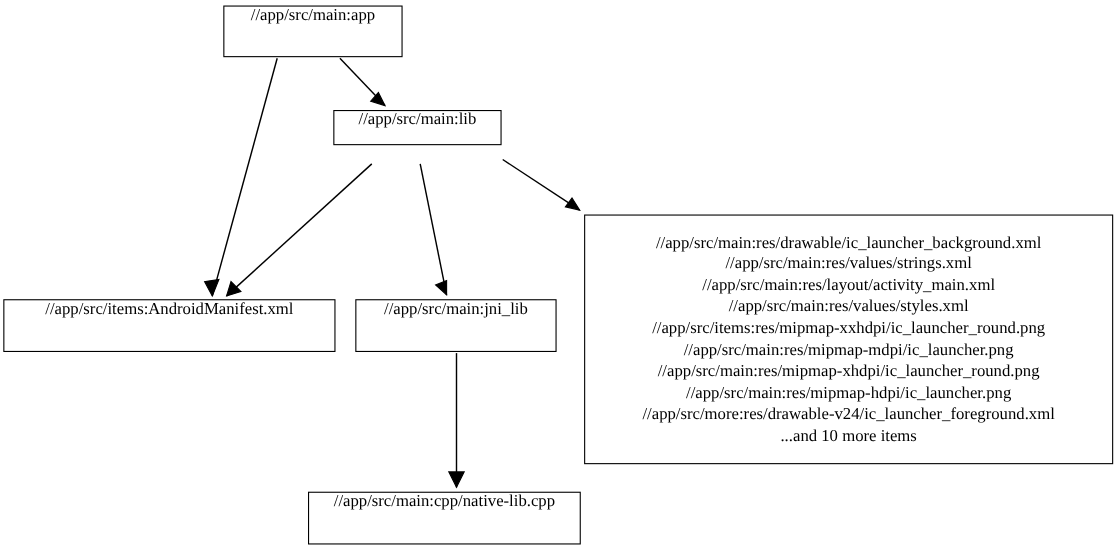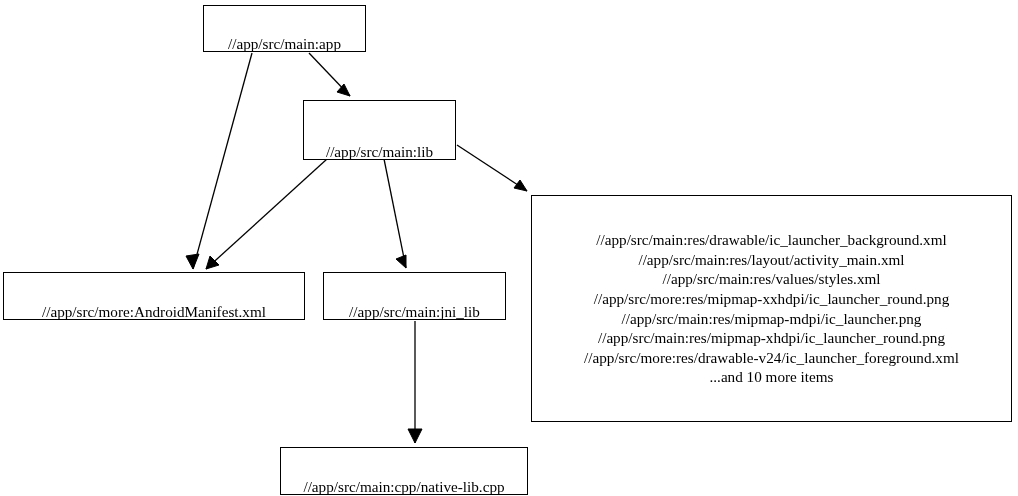--- a/index.html
+++ b/index.html
@@ -30,21 +30,21 @@
     width: 1018px;
     height: 496px;
     pointer-events: none;
   }
   .node {
     position: absolute;
     box-sizing: border-box;
     border: 1px solid #000000;
     background: #ffffff;
     display: flex;
-    align-items: flex-end;
+    align-items: flex-start;
     justify-content: center;
     text-align: center;
     font-size: 15.2px;
     line-height: 1.0;
     white-space: nowrap;
   }
   .node-label {
     display: block;
     width: 100%;
     text-align: center;
@@ -85,40 +85,42 @@
         <path d="M 527,191 L 514,188 L 520,180 Z" fill="#000000" stroke="#000000" stroke-width="1"></path>
         <path d="M 415,321 L 415,443" stroke="#000000" stroke-width="1.3" fill="none"></path>
         <path d="M 415,443 L 408,429 L 422,429 Z" fill="#000000" stroke="#000000" stroke-width="1"></path>
       </g>
   </svg>
 
   <div class="node" style="left: 203px; top: 5px; width: 163px; height: 47px; border-color: rgb(0, 0, 0); background: rgb(255, 255, 255); color: rgb(0, 0, 0);">
     <span class="node-label">//app/src/main:app</span>
   </div>
 
-  <div class="node" style="left: 303px; top: 100px; width: 153px; height: 60px; border-color: rgb(0, 0, 0); background: rgb(255, 255, 255); color: rgb(0, 0, 0);">
+  <div class="node" style="left: 303px; top: 100px; width: 153px; height: 32px; border-color: rgb(0, 0, 0); background: rgb(255, 255, 255); color: rgb(0, 0, 0);">
     <span class="node-label">//app/src/main:lib</span>
   </div>
 
   <div class="node" style="left: 3px; top: 272px; width: 302px; height: 48px; border-color: rgb(0, 0, 0); background: rgb(255, 255, 255); color: rgb(0, 0, 0);">
-    <span class="node-label">//app/src/more:AndroidManifest.xml</span>
+    <span class="node-label">//app/src/items:AndroidManifest.xml</span>
   </div>
 
   <div class="node" style="left: 323px; top: 272px; width: 183px; height: 48px; border-color: rgb(0, 0, 0); background: rgb(255, 255, 255); color: rgb(0, 0, 0);">
     <span class="node-label">//app/src/main:jni_lib</span>
   </div>
 
   <div class="node multiline" style="left: 531px; top: 195px; width: 481px; height: 227px; border-color: rgb(0, 0, 0); background: rgb(255, 255, 255); color: rgb(0, 0, 0);">
     <span class="node-lines">
         <span class="ln">//app/src/main:res/drawable/ic_launcher_background.xml</span>
+        <span class="ln">//app/src/main:res/values/strings.xml</span>
         <span class="ln">//app/src/main:res/layout/activity_main.xml</span>
         <span class="ln">//app/src/main:res/values/styles.xml</span>
-        <span class="ln">//app/src/more:res/mipmap-xxhdpi/ic_launcher_round.png</span>
+        <span class="ln">//app/src/items:res/mipmap-xxhdpi/ic_launcher_round.png</span>
         <span class="ln">//app/src/main:res/mipmap-mdpi/ic_launcher.png</span>
         <span class="ln">//app/src/main:res/mipmap-xhdpi/ic_launcher_round.png</span>
+        <span class="ln">//app/src/main:res/mipmap-hdpi/ic_launcher.png</span>
         <span class="ln">//app/src/more:res/drawable-v24/ic_launcher_foreground.xml</span>
         <span class="ln">...and 10 more items</span>
       </span>
   </div>
 
   <div class="node" style="left: 280px; top: 447px; width: 248px; height: 48px; border-color: rgb(0, 0, 0); background: rgb(255, 255, 255); color: rgb(0, 0, 0);">
     <span class="node-label">//app/src/main:cpp/native-lib.cpp</span>
   </div>
 
 </div>

